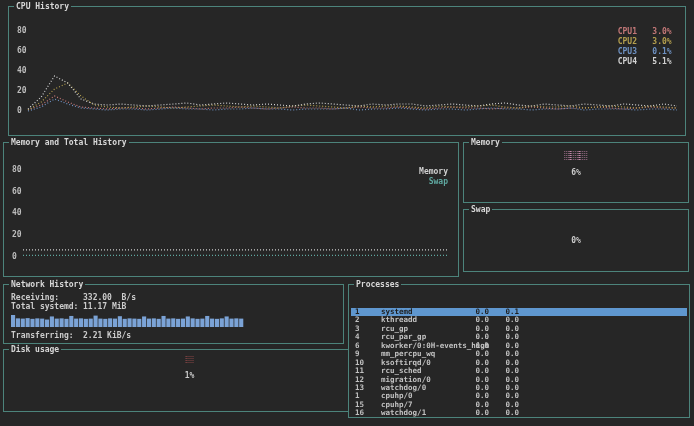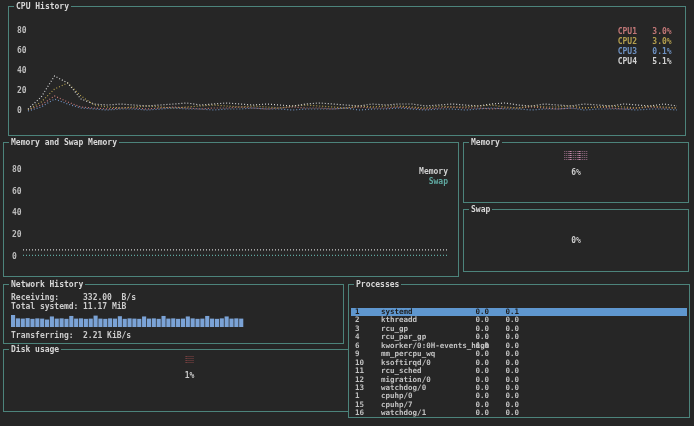--- a/index.html
+++ b/index.html
@@ -98,21 +98,21 @@
         <span class="lg-val" style="color: rgb(111, 147, 196);">0.1%</span>
       </div>
       <div class="legend-row">
         <span class="lg-label" style="color: rgb(210, 210, 210);">CPU4</span>
         <span class="lg-val" style="color: rgb(210, 210, 210);">5.1%</span>
       </div>
     </div>
 </section>
 
 <section class="panel" id="p-memswap">
-  <span class="ptitle">Memory and Swap Memory</span>
+  <span class="ptitle">Memory and Total History</span>
   <div>
       <span class="tick" style="top: 109px;">0</span>
       <span class="tick" style="top: 87.2px;">20</span>
       <span class="tick" style="top: 65.4px;">40</span>
       <span class="tick" style="top: 43.6px;">60</span>
       <span class="tick" style="top: 21.8px;">80</span>
     </div>
   <svg class="chart-svg" id="ms-svg" width="432" height="104" viewBox="0 0 432 104">
       <polyline points="3.0,92.9 25.4,92.9 47.8,92.9 70.3,92.9 92.7,92.9 115.1,92.9 137.5,92.9 159.9,92.9 182.4,92.9 204.8,92.9 227.2,92.9 249.6,92.9 272.1,92.9 294.5,92.9 316.9,92.9 339.3,92.9 361.7,92.9 384.2,92.9 406.6,92.9 429.0,92.9" fill="none" stroke="#cfcfcf" stroke-width="1.2" stroke-dasharray="1 2"></polyline>
       <polyline points="3.0,98.4 25.4,98.4 47.8,98.4 70.3,98.4 92.7,98.4 115.1,98.4 137.5,98.4 159.9,98.4 182.4,98.4 204.8,98.4 227.2,98.4 249.6,98.4 272.1,98.4 294.5,98.4 316.9,98.4 339.3,98.4 361.7,98.4 384.2,98.4 406.6,98.4 429.0,98.4" fill="none" stroke="#5fa8a0" stroke-width="1.2" stroke-dasharray="1 2"></polyline>

